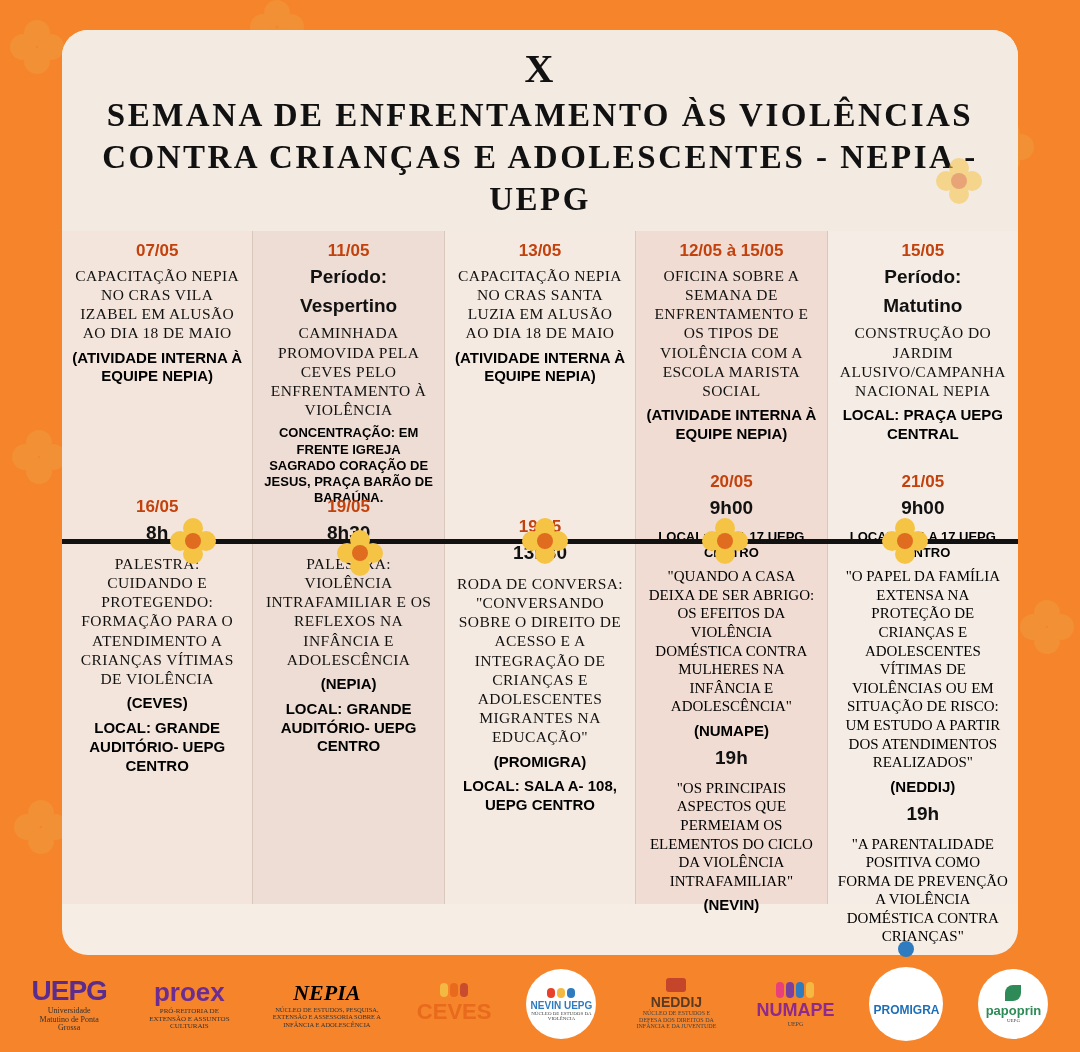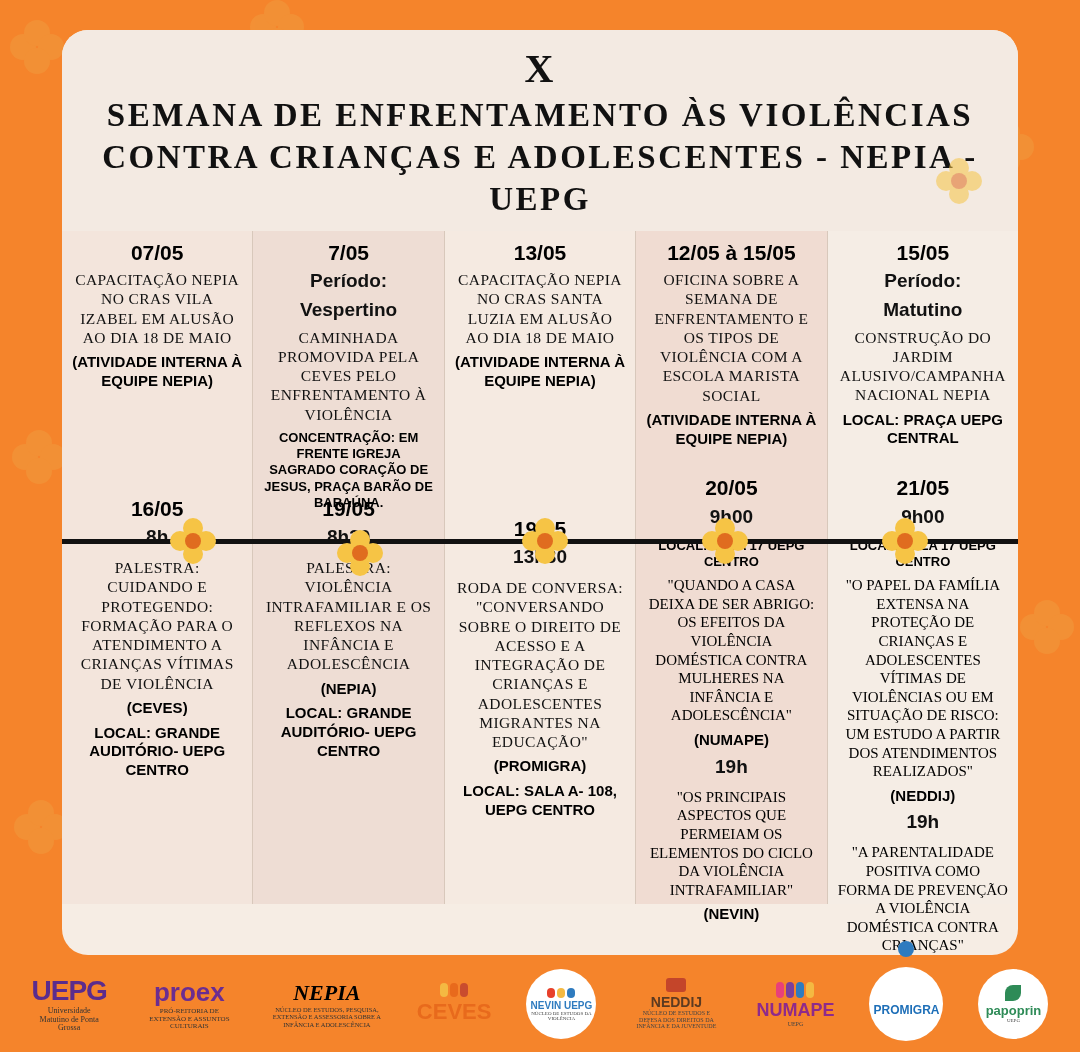--- a/index.html
+++ b/index.html
@@ -41,21 +41,21 @@
   .col.tint-a{background:#F3E5DC;}
   .col.tint-b{background:#EEDDD4;}
   .col.tint-c{background:#F5EAE1;gap:20px;}
   .col.tint-d{background:#F0DCD2;}
   .col.tint-e{background:#F5EDE5;}
   .cell{padding:10px 10px 8px 10px;text-align:center;}
   .cell.top{height:252px;box-sizing:border-box;}
   .cell.bottom{flex:1;box-sizing:border-box;padding-top:14px;}
   .date{
     font-family:"Liberation Sans", sans-serif;
-    font-size:21px;font-weight:bold;color:#000000;line-height:1.12;margin-bottom:6px;text-align:center;
+    font-size:17px;font-weight:bold;color:#c2410c;line-height:1.12;margin-bottom:6px;text-align:center;
   }
   .sub{
     font-family:"Liberation Sans", sans-serif;
     font-size:19px;font-weight:bold;color:#111;line-height:1.2;margin-bottom:6px;
   }
   .time{
     font-family:"Liberation Sans", sans-serif;
     font-size:19px;font-weight:bold;color:#111;margin:6px 0 10px 0;
   }
   .txt{
@@ -173,21 +173,21 @@
         <div class="date">16/05</div>
         <div class="time">8h</div>
         <div class="txt">PALESTRA: CUIDANDO E PROTEGENDO: FORMAÇÃO PARA O ATENDIMENTO A CRIANÇAS VÍTIMAS DE VIOLÊNCIA</div>
         <div class="bold">(CEVES)</div>
         <div class="bold">LOCAL:  GRANDE AUDITÓRIO- UEPG CENTRO</div>
       </div>
     </div>
 
     <div class="col tint-b">
       <div class="cell top">
-        <div class="date">7/05</div>
+        <div class="date">11/05</div>
         <div class="sub">Período:</div>
         <div class="sub">Vespertino</div>
         <div class="txt">CAMINHADA PROMOVIDA PELA CEVES PELO ENFRENTAMENTO À VIOLÊNCIA</div>
         <div class="bold sm">CONCENTRAÇÃO: EM FRENTE IGREJA SAGRADO CORAÇÃO DE JESUS, PRAÇA BARÃO DE BARAÚNA.</div>
       </div>
       <div class="cell bottom">
         <div class="date">19/05</div>
         <div class="time">8h30</div>
         <div class="txt">PALESTRA: VIOLÊNCIA INTRAFAMILIAR E OS REFLEXOS NA INFÂNCIA E ADOLESCÊNCIA</div>
         <div class="bold">(NEPIA)</div>

